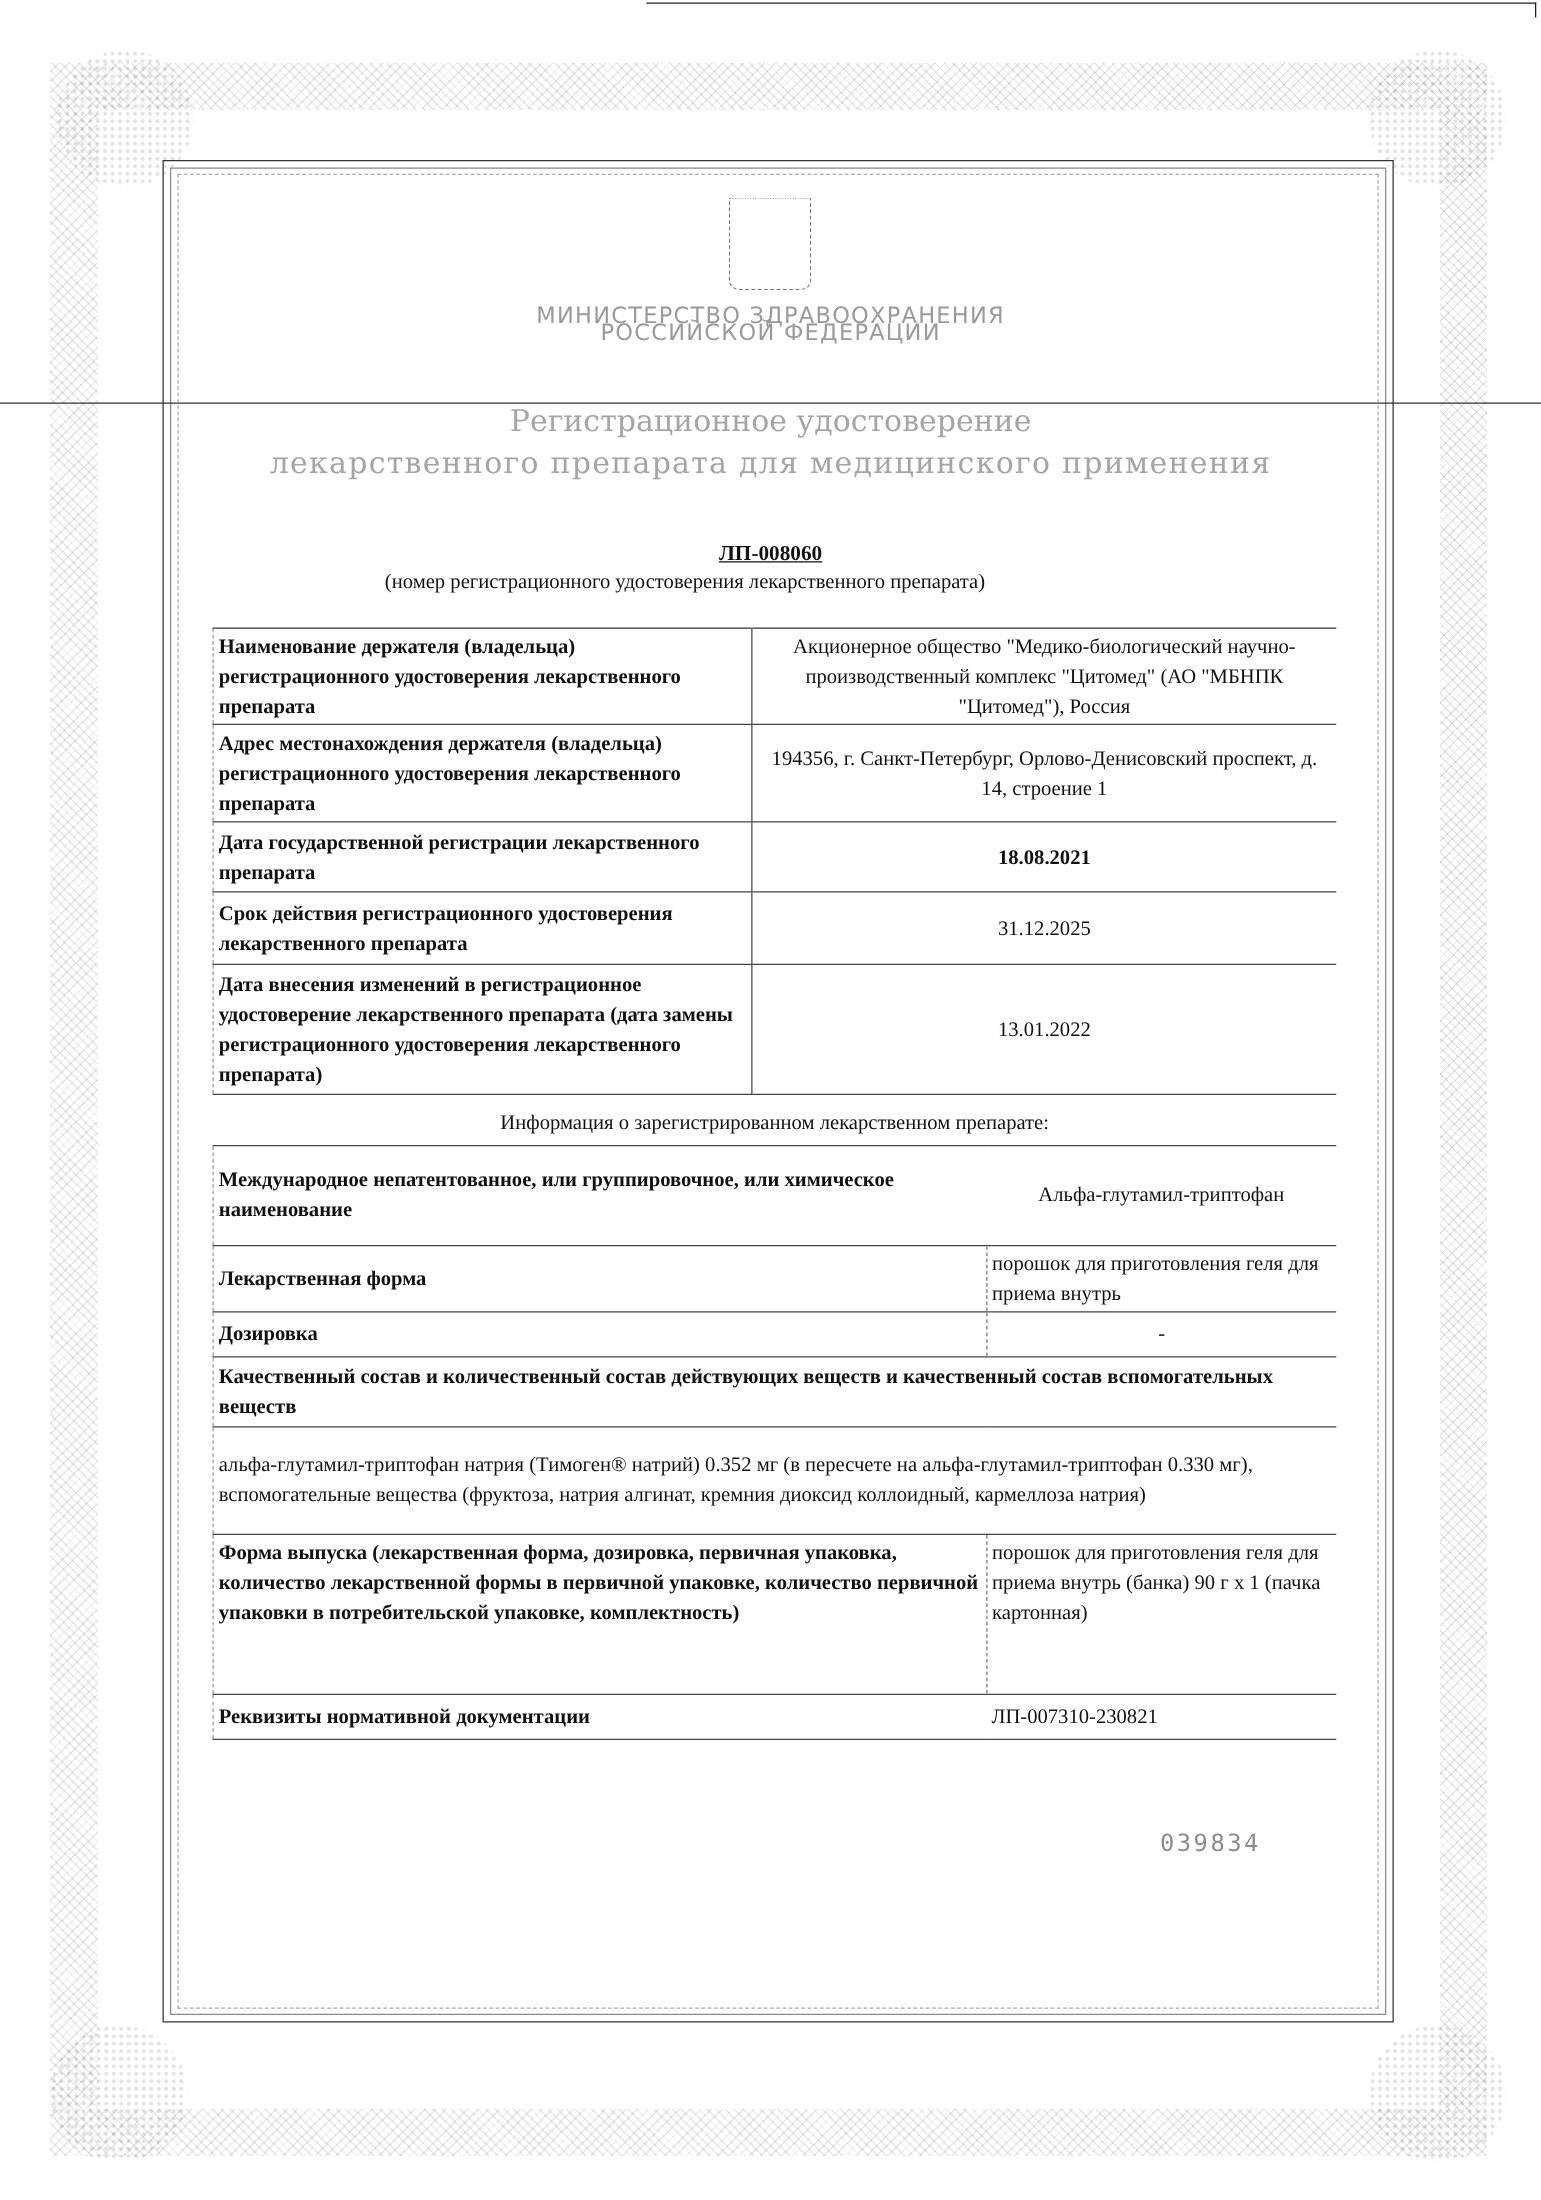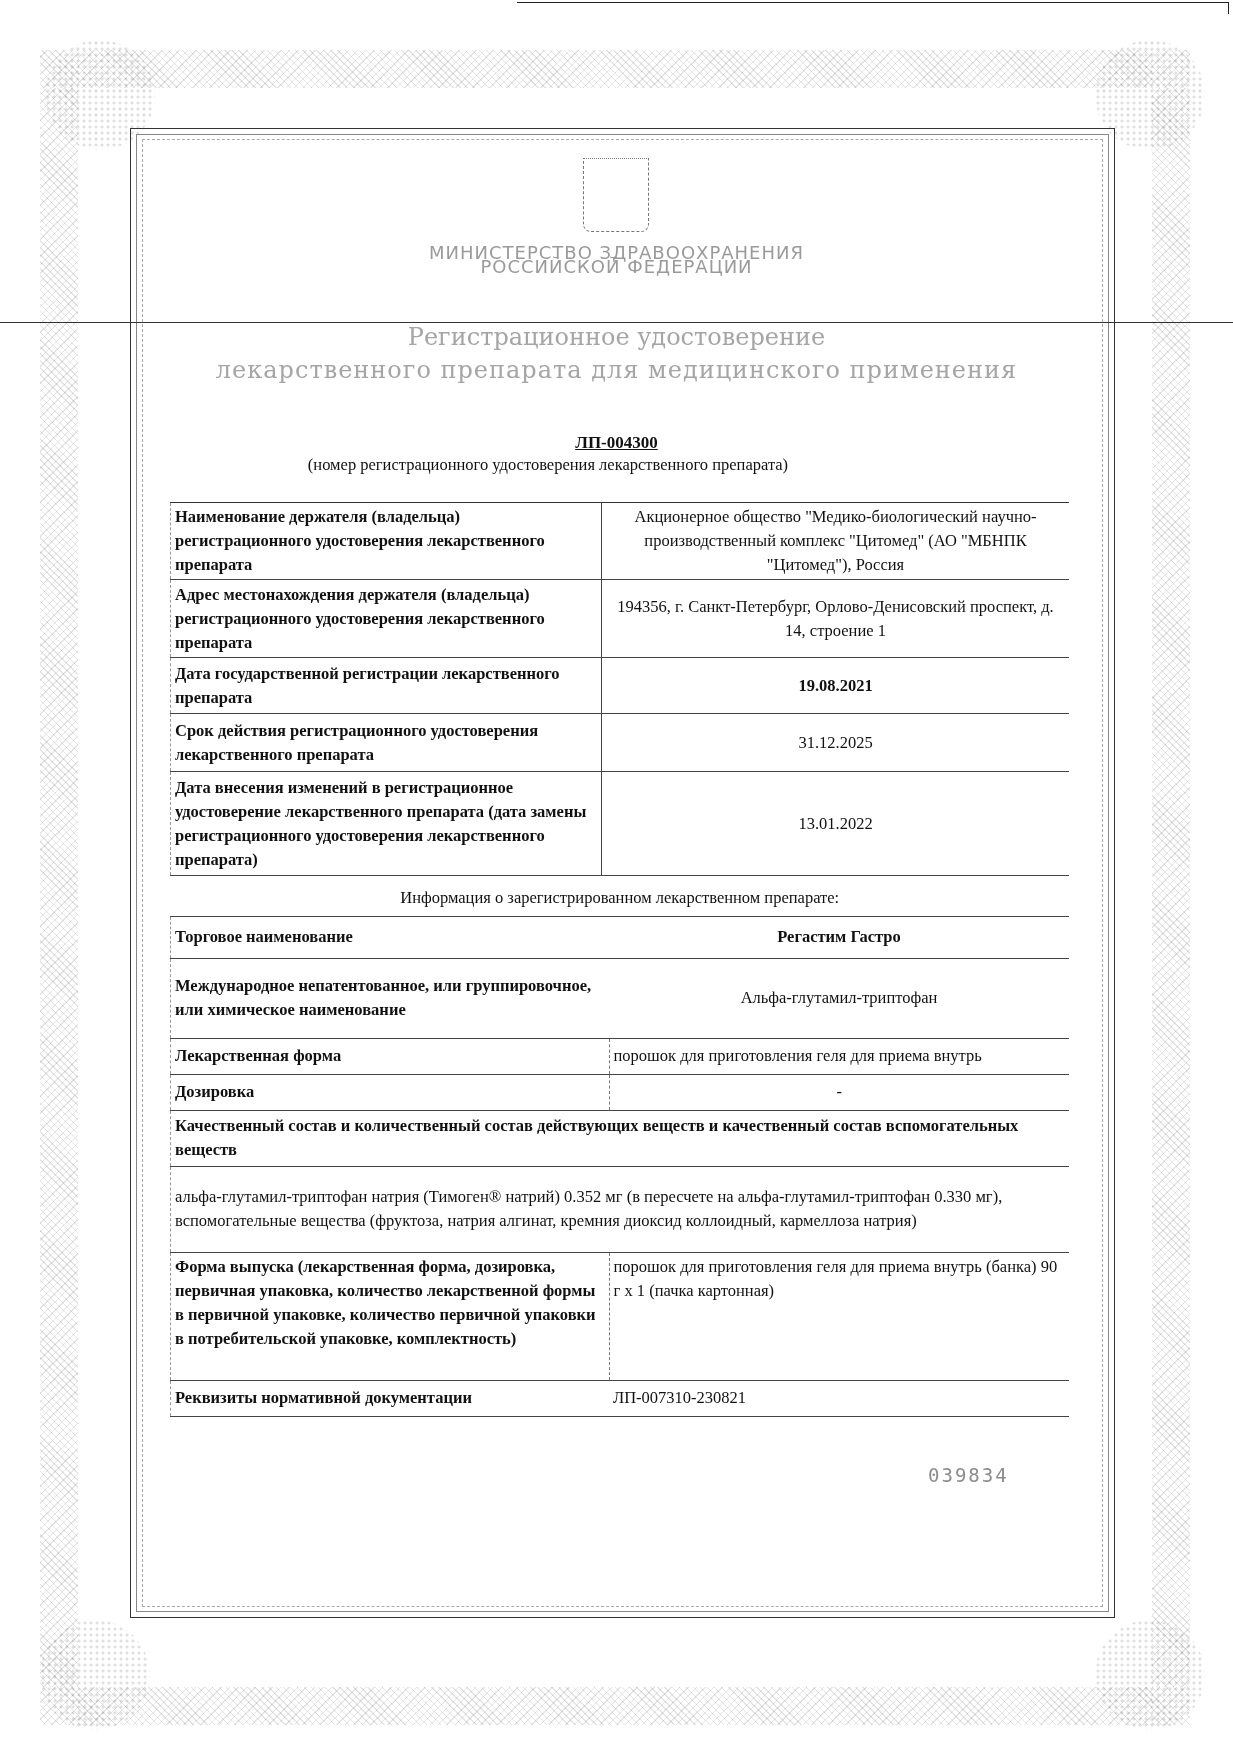--- a/index.html
+++ b/index.html
@@ -83,56 +83,52 @@
 <div class="frame-line fl2"></div>
 <div class="frame-line fl3"></div>
 
 <div class="emblem"></div>
 
 <div class="ministry l1">МИНИСТЕРСТВО ЗДРАВООХРАНЕНИЯ</div>
 <div class="ministry l2">РОССИЙСКОЙ ФЕДЕРАЦИИ</div>
 <div class="cert-title t1">Регистрационное удостоверение</div>
 <div class="cert-title t2">лекарственного препарата для медицинского применения</div>
 
-<div class="reg-number">ЛП-004300</div>
+<div class="reg-number">ЛП-008060</div>
 <div class="reg-caption">(номер регистрационного удостоверения лекарственного препарата)</div>
 
 <table class="t1">
   <tbody>
       <tr style="height:76px">
     <td class="lbl">Наименование держателя (владельца) регистрационного удостоверения лекарственного препарата</td>
     <td class="val">Акционерное общество "Медико-биологический научно-производственный комплекс "Цитомед" (АО "МБНПК "Цитомед"), Россия</td>
   </tr>
   <tr style="height:78px">
     <td class="lbl">Адрес местонахождения держателя (владельца) регистрационного удостоверения лекарственного препарата</td>
     <td class="val">194356, г. Санкт-Петербург, Орлово-Денисовский проспект, д. 14, строение 1</td>
   </tr>
   <tr style="height:56px">
     <td class="lbl">Дата государственной регистрации лекарственного препарата</td>
-    <td class="val" style="font-weight:bold">19.08.2021</td>
+    <td class="val" style="font-weight:bold">18.08.2021</td>
   </tr>
   <tr style="height:58px">
     <td class="lbl">Срок действия регистрационного удостоверения лекарственного препарата</td>
     <td class="val">31.12.2025</td>
   </tr>
   <tr style="height:104px">
     <td class="lbl">Дата внесения изменений в регистрационное удостоверение лекарственного препарата (дата замены регистрационного удостоверения лекарственного препарата)</td>
     <td class="val">13.01.2022</td>
   </tr>
 </tbody>
   </table>
 
 <table class="t2">
   <tbody>
       <tr style="height:36px">
     <td colspan="2" class="info">Информация о зарегистрированном лекарственном препарате:</td>
-  </tr>
-  <tr style="height:42px">
-    <td class="lbl" style="width:430px">Торговое наименование</td>
-    <td class="val" style="font-weight:bold">Регастим Гастро</td>
   </tr>
   <tr style="height:80px">
     <td class="lbl">Международное непатентованное, или группировочное, или химическое наименование</td>
     <td class="val">Альфа-глутамил-триптофан</td>
   </tr>
   <tr style="height:36px">
     <td class="lbl divider-r">Лекарственная форма</td>
     <td class="val" style="text-align:left">порошок для приготовления геля для приема внутрь</td>
   </tr>
   <tr style="height:36px">

